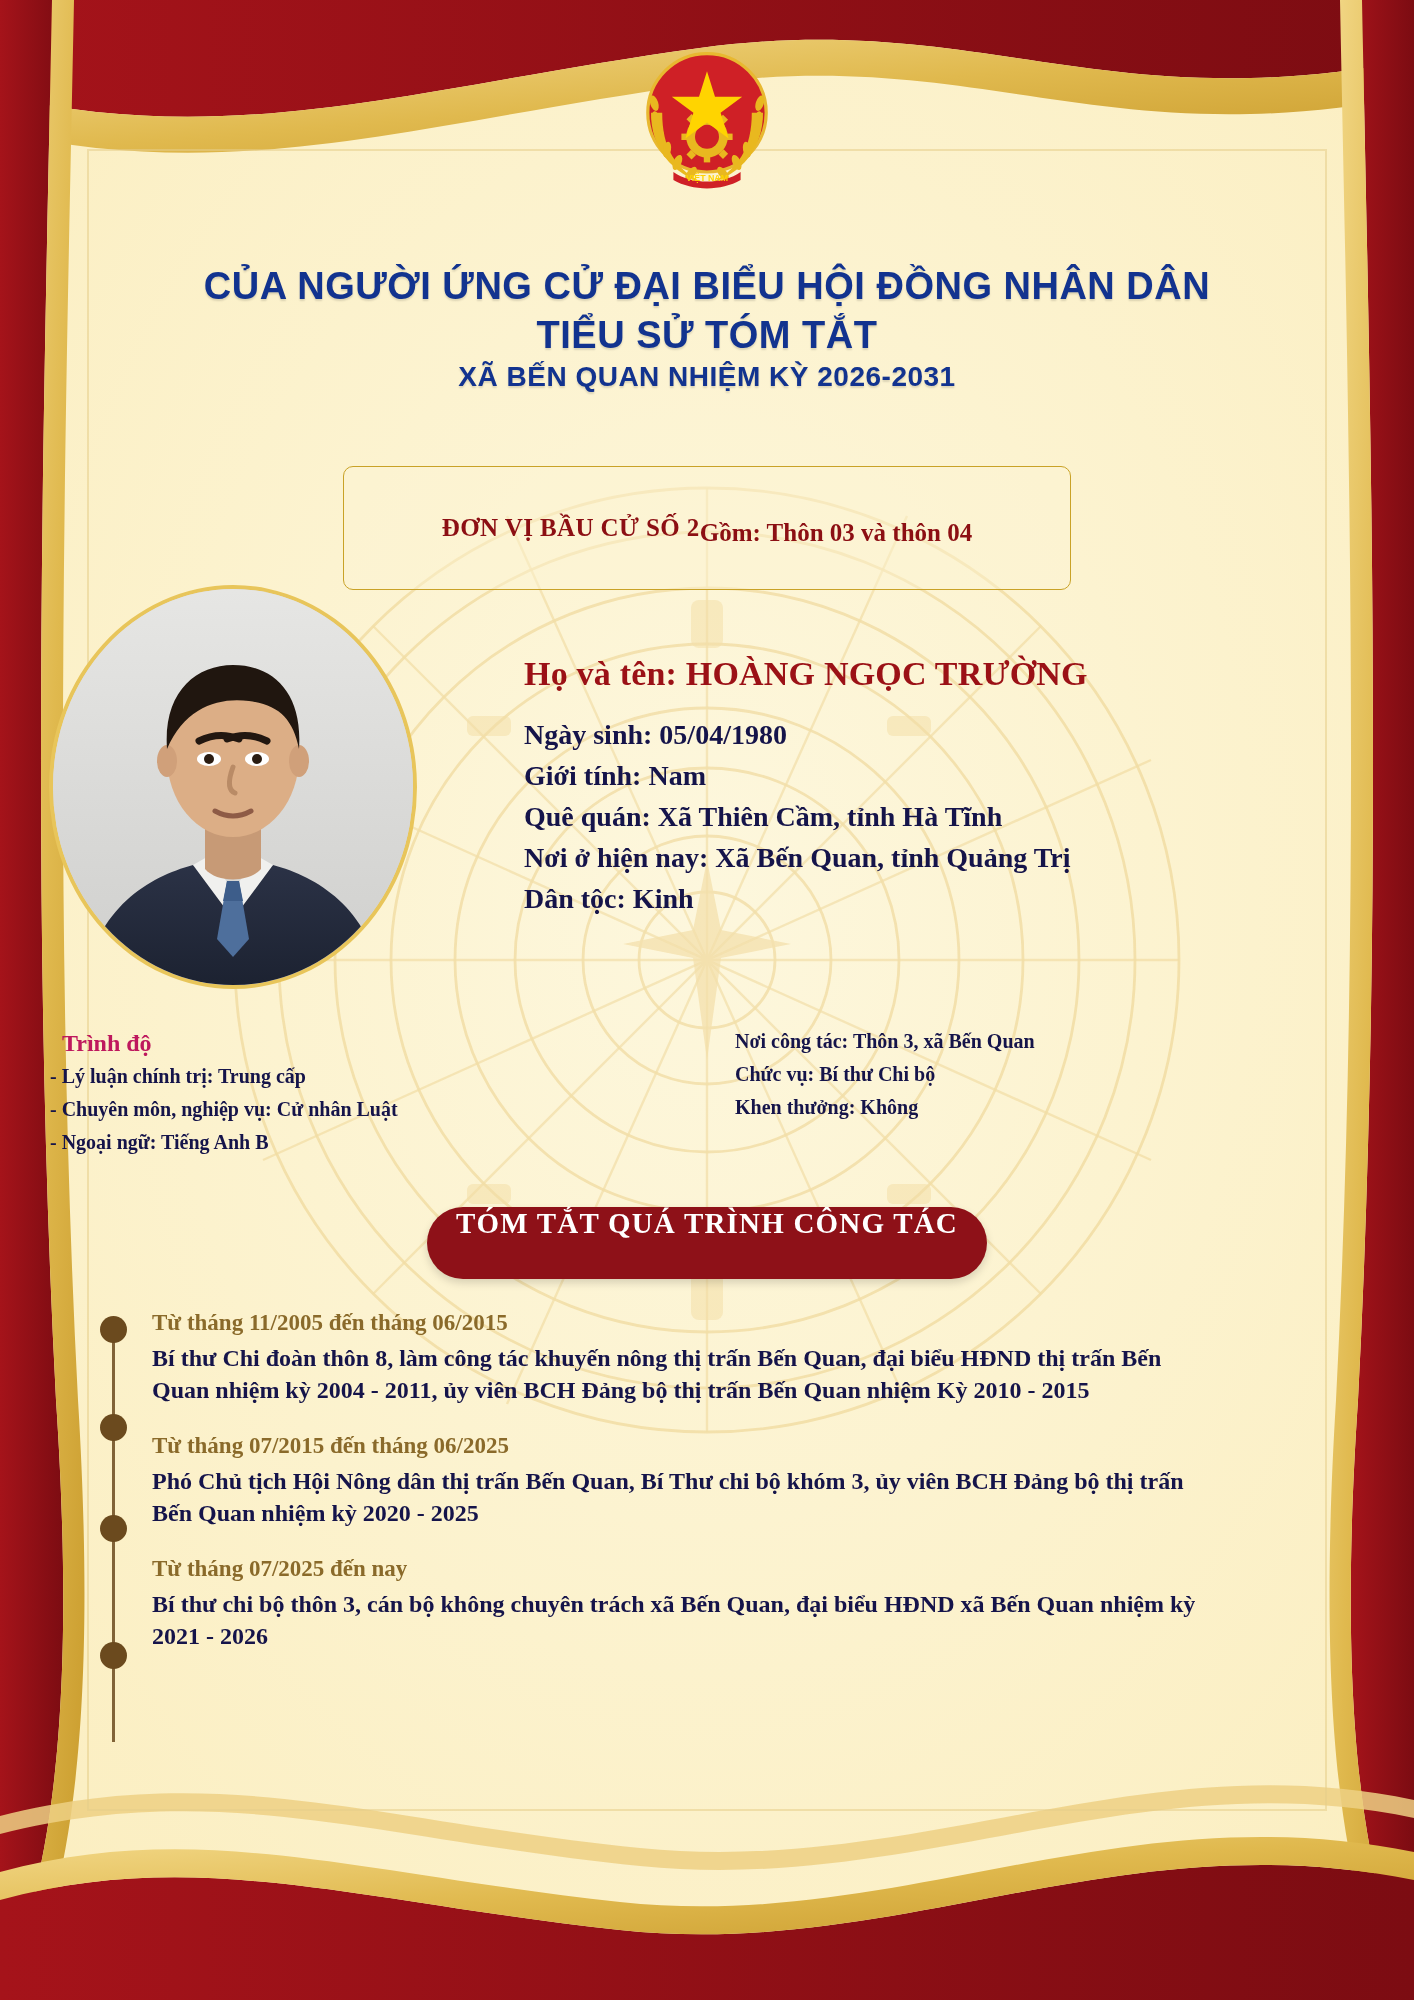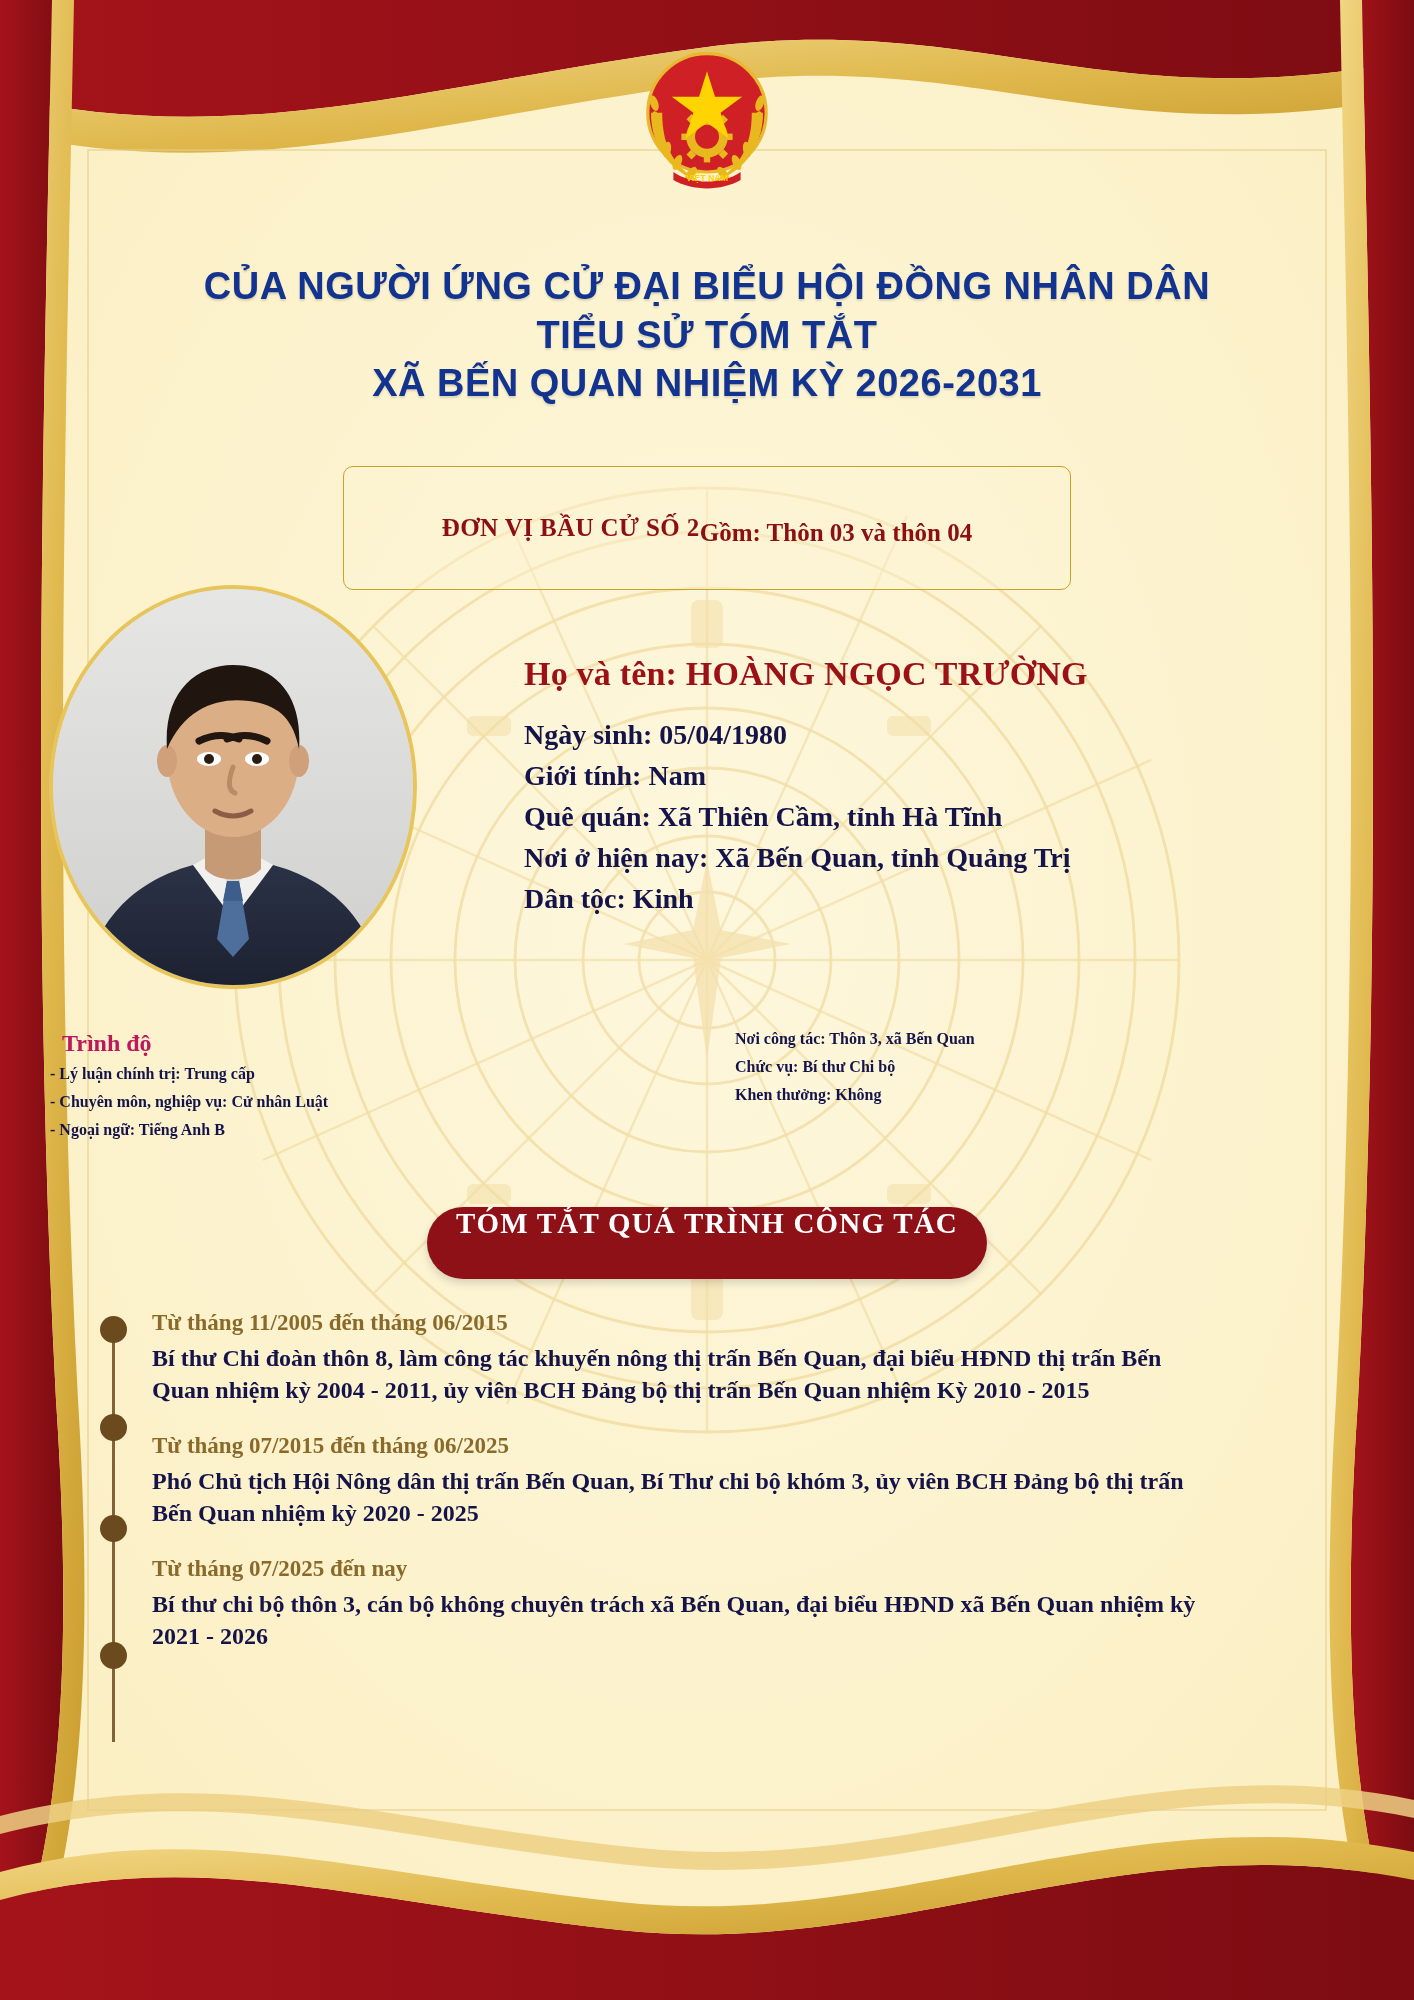--- a/index.html
+++ b/index.html
@@ -67,21 +67,21 @@
   .title-line {
     font-family: "Liberation Sans", sans-serif;
     font-weight: bold;
     color: #12338f;
     letter-spacing: 0.5px;
     line-height: 1.28;
     text-shadow: 0 2px 2px rgba(0,0,0,0.13);
   }
   .title-1 { font-size: 38px; }
   .title-2 { font-size: 38px; }
-  .title-3 { font-size: 38px; }
+  .title-3 { font-size: 28px; }
 
   
   .unit-box {
     position: absolute;
     left: 50%;
     transform: translateX(-50%);
     top: 466px;
     width: 726px;
     height: 122px;
     border: 1.5px solid #c9a227;
@@ -166,21 +166,21 @@
   }
   .info-head {
     font-size: 24px;
     font-weight: bold;
     color: #be185d;
     margin: 0 0 8px 12px;
     font-family: "Liberation Serif", serif;
   }
   .info-left p, .info-right p {
     margin: 0 0 10px 0;
-    font-size: 16px;
+    font-size: 20px;
     font-weight: bold;
     color: #15144a;
     font-family: "Liberation Serif", serif;
   }
 
   
   .banner {
     position: absolute;
     left: 50%;
     transform: translateX(-50%);

